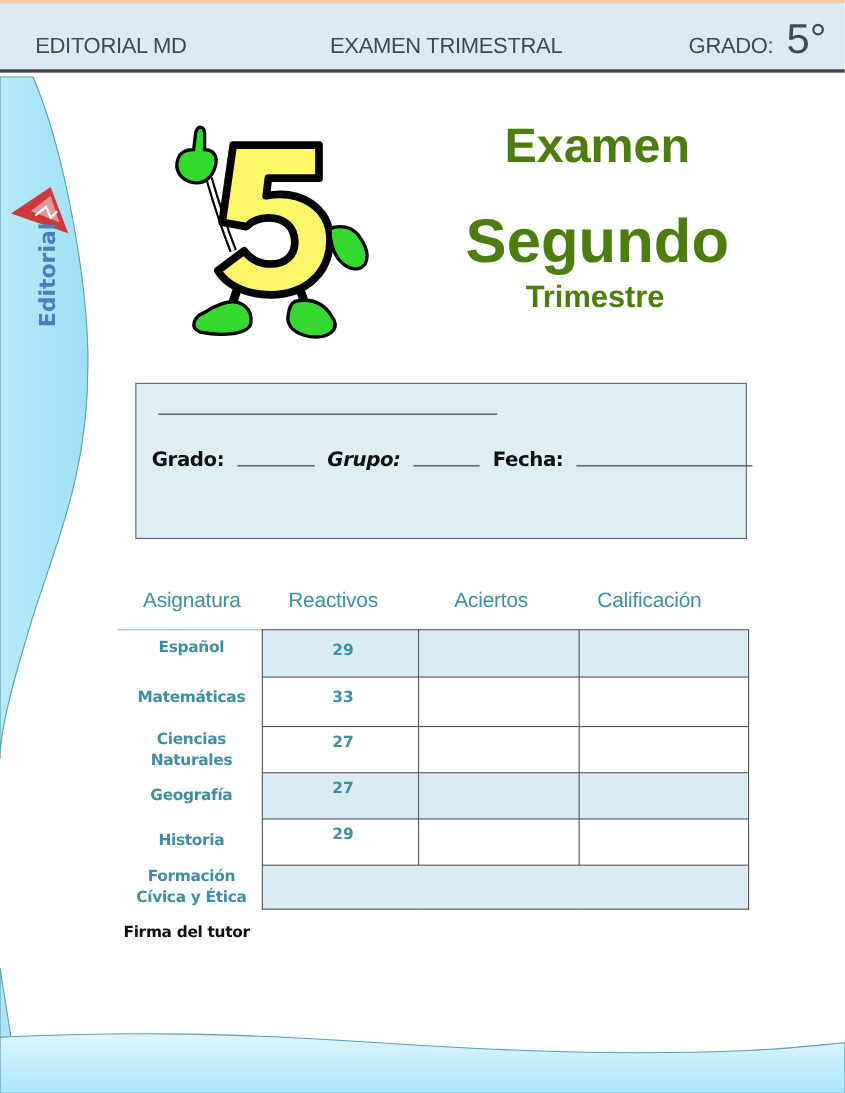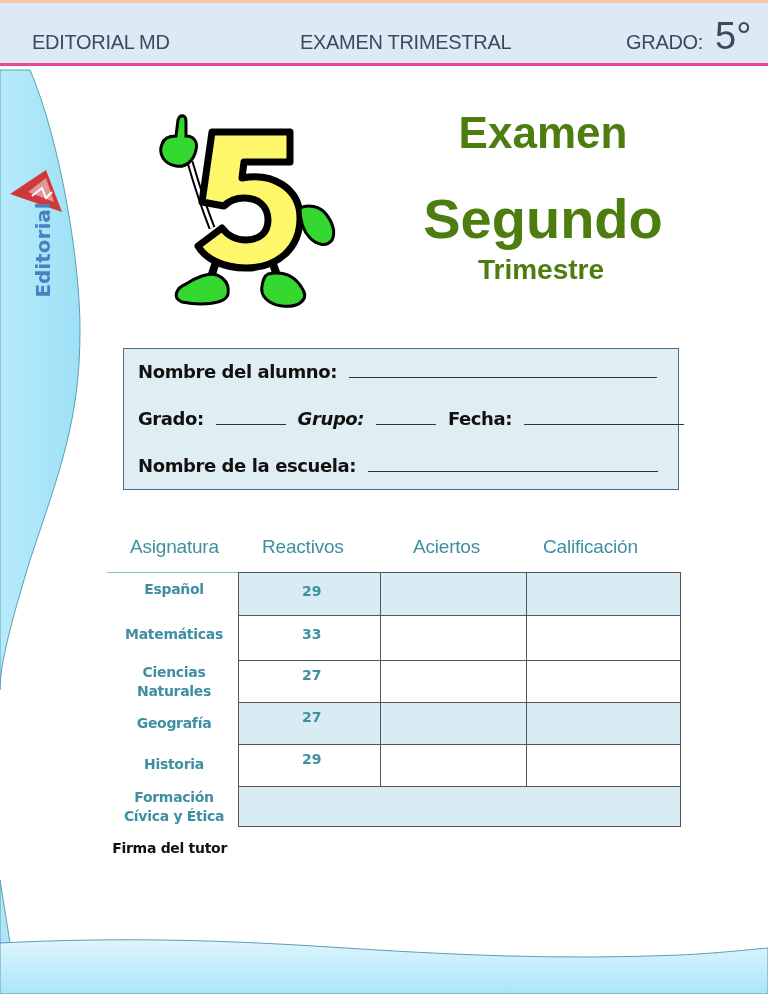--- a/index.html
+++ b/index.html
@@ -1,17 +1,17 @@
 <!DOCTYPE html>
 <html><head>
 <meta charset="utf-8">
 <style>
   html, body { margin:0; padding:0; }
   body { width:768px; height:994px; position:relative; overflow:hidden; background:#ffffff; font-family:"Liberation Sans", sans-serif; }
-  .header { position:absolute; left:0; top:0; width:768px; height:66px; background:#dde9f5; border-top:3px solid #f6c9a6; border-bottom:3px solid #ec4899; box-sizing:border-box; color:#3d4a5c; }
+  .header { position:absolute; left:0; top:0; width:768px; height:66px; background:#dde9f5; border-top:3px solid #f6c9a6; border-bottom:3px solid #404040; box-sizing:border-box; color:#3d4a5c; }
   .header span { position:absolute; top:28px; font-size:20px; letter-spacing:-0.3px; }
   .h-left { left:32px; }
   .h-mid { left:300px; }
   .h-right { left:626px; }
   .h-grade { position:absolute; left:715px; top:12px; font-size:38px; color:#3d4a5c; }
   .deco { position:absolute; left:0; top:0; }
   .title { position:absolute; color:#4d7c0f; font-weight:bold; font-family:"Liberation Sans", sans-serif; text-align:center; width:270px; left:408px; }
   .t1 { top:108px; font-size:44px; }
   .t2 { top:186px; font-size:56px; }
   .t3 { top:254px; font-size:28px; left:406px; width:270px; }
@@ -78,34 +78,29 @@
   <path d="M52,166 C70,160 80,172 78,184 C76,194 52,196 32,192 C22,188 26,178 36,174 C42,170 46,168 52,166 Z" fill="#34d82e" stroke="#000" stroke-width="3"></path>
   <path d="M118,164 C136,160 146,168 152,178 C160,190 148,198 132,196 C118,194 110,186 112,176 C113,170 114,166 118,164 Z" fill="#34d82e" stroke="#000" stroke-width="3"></path>
 </svg>
 
 <div class="title t1">Examen</div>
 <div class="title t2">Segundo</div>
 <div class="title t3">Trimestre</div>
 
 <div class="form-box">
   <div class="form-line" style="top:12px;">
-    <span>Nombre del alumno:</span>
     <span class="blank" style="width:308px;margin-left:6px;"></span>
   </div>
   <div class="form-line" style="top:59px;">
     <span>Grado:</span>
     <span class="blank" style="width:70px;margin-left:6px;"></span>
     <span style="margin-left:6px;font-style:italic;">Grupo:</span>
     <span class="blank" style="width:60px;margin-left:6px;"></span>
     <span style="margin-left:6px;">Fecha:</span>
     <span class="blank" style="width:160px;margin-left:6px;"></span>
-  </div>
-  <div class="form-line" style="top:106px;">
-    <span>Nombre de la escuela:</span>
-    <span class="blank" style="width:290px;margin-left:6px;"></span>
   </div>
 </div>
 
 <div class="col-head" style="left:114px;margin-left:16px;">Asignatura</div>
 <div class="col-head" style="left:262px;">Reactivos</div>
 <div class="col-head" style="left:413px;">Aciertos</div>
 <div class="col-head" style="left:543px;">Calificación</div>
 <div class="head-rule"></div>
 
 <div class="subject" style="top:580px;">Español</div>

